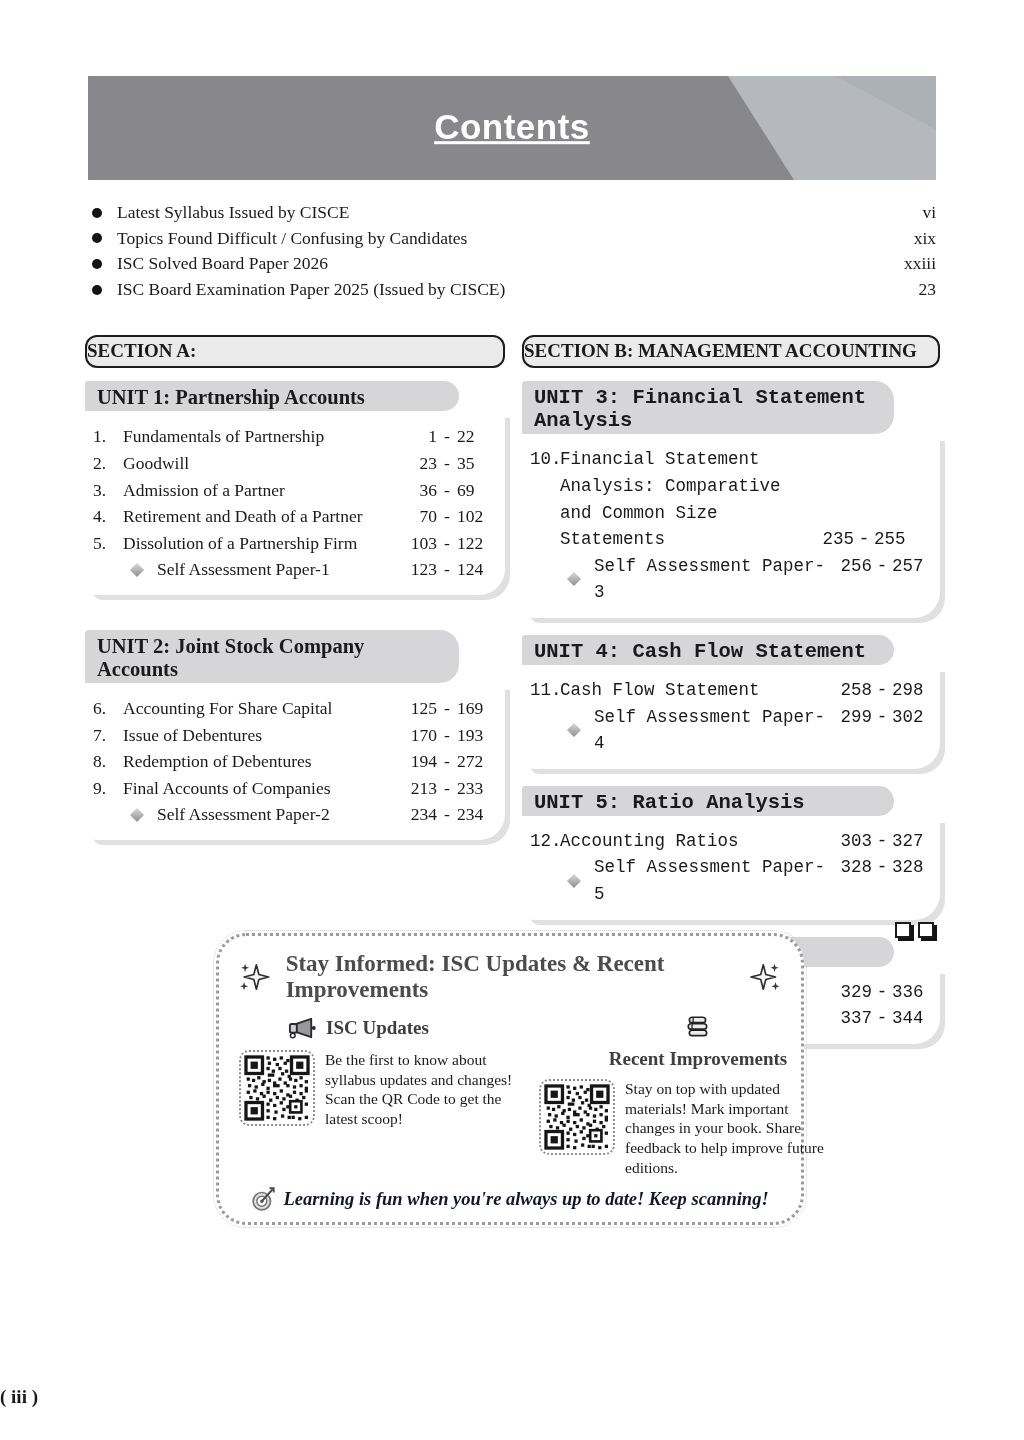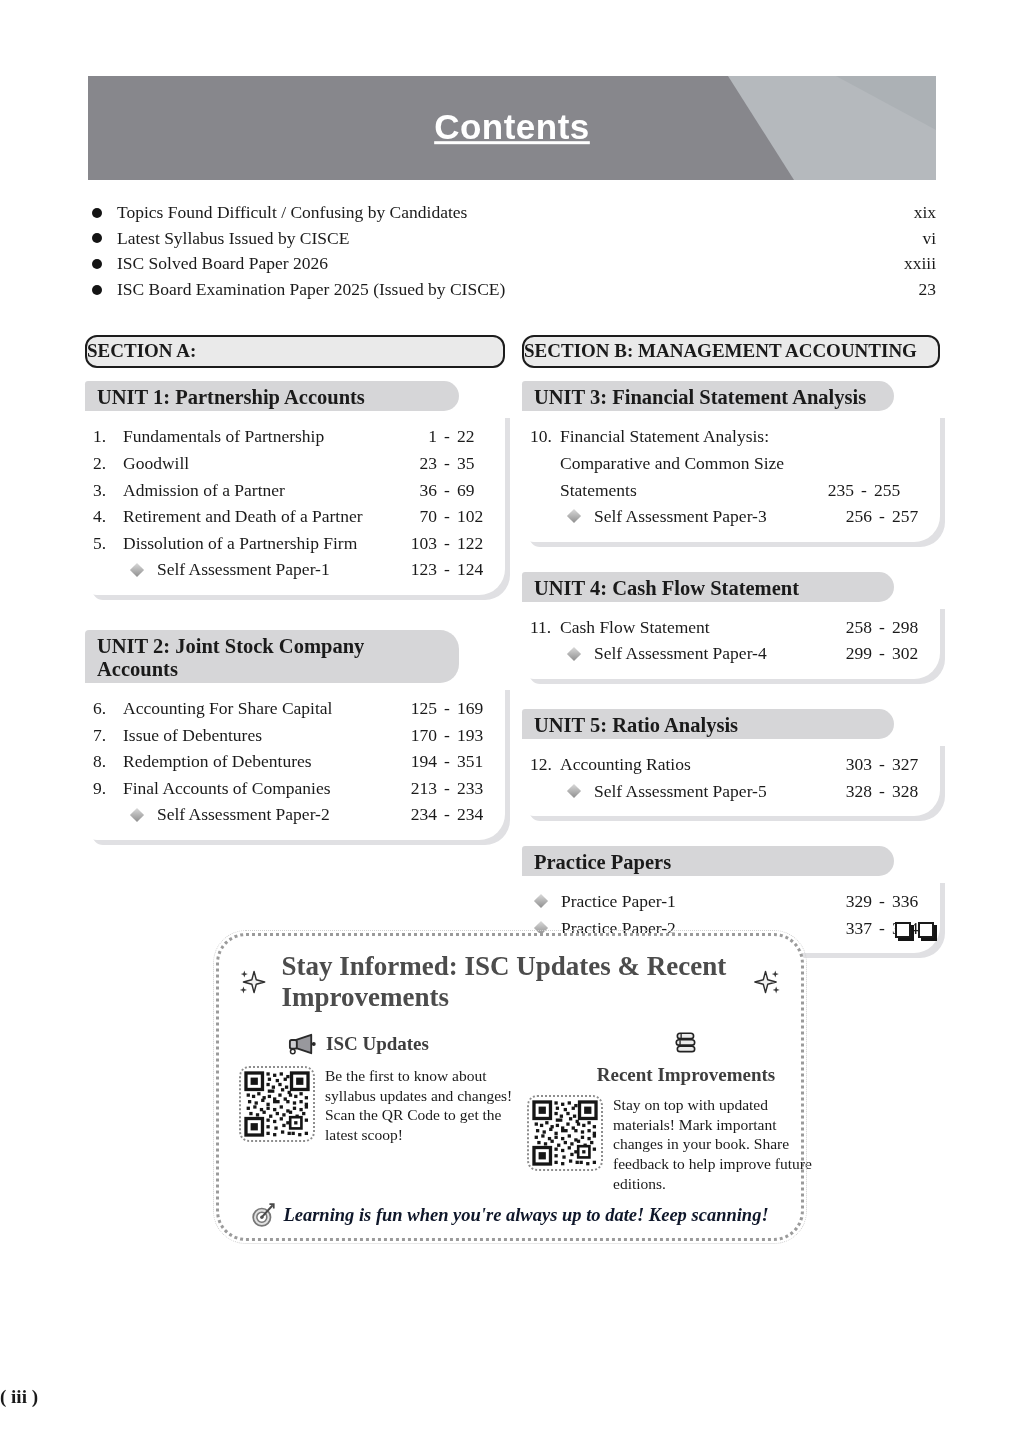--- a/index.html
+++ b/index.html
@@ -24,21 +24,21 @@
 
   
   .columns{display:flex;gap:17px;margin:33px 84px 0 85px;}
   .col{width:420px;flex:0 0 auto;}
   .col.right{width:418px;}
 
   .section-bar{border:2px solid #1c1c1c;border-radius:12px;background:#eaeaea;
     font-weight:bold;font-size:19px;padding:3px 0 4px;margin-bottom:13px;box-sizing:border-box;}
 
   .unit{margin-bottom:35px;}
-  .col.right .unit{margin-bottom:30px;}
+  .col.right .unit{margin-bottom:17px;font-family:Liberation Mono, monospace;}
   .unit-header{background:#d6d6d8;width:89%;box-sizing:border-box;border-radius:4px 19px 19px 0;
     padding:5px 12px 2px;font-weight:bold;font-size:20.5px;}
   .unit-body{background:#ffffff;border-radius:0 0 26px 12px;
     box-shadow:6px 6px 0 -1px #e0e0e3;padding:12px 4px 12px 2px;}
   .row{display:flex;align-items:baseline;font-size:17.5px;line-height:26.6px;}
   .row .num{width:36px;padding-left:6px;flex:0 0 auto;box-sizing:border-box;}
   .row .label{flex:1;padding-right:4px;}
   .row.multiline{align-items:flex-end;}
   .row.multiline .num{align-self:flex-start;}
   .row.multiline .label{max-width:252px;}
@@ -53,23 +53,23 @@
   
   .endmarks{position:absolute;top:922px;right:90px;display:flex;gap:7px;}
   .endmarks .sq{width:12px;height:12px;border:2px solid #1a1a1a;background:#ffffff;
     box-shadow:3px 3px 0 #141414;}
 
   
   .stay{position:absolute;left:216px;top:933px;width:588px;box-sizing:border-box;
     border:3px dotted #9b9b9b;outline:1px dotted #d0d0d0;outline-offset:2px;
     border-radius:30px;background:#ffffff;padding:15px 20px 10px;}
   .stay-title-row{display:flex;align-items:center;justify-content:center;gap:16px;}
-  .stay-title{font-size:27px;font-weight:bold;color:#4c4c4c;}
+  .stay-title{font-size:23px;font-weight:bold;color:#4c4c4c;}
   .spark.flip{transform:scaleX(-1);}
-  .stay-cols{display:flex;margin-top:18px;}
+  .stay-cols{display:flex;margin-top:12px;gap:12px;}
   .stay-col{flex:1;}
   .stay-heading-row{display:flex;align-items:center;gap:9px;margin-left:48px;}
   .stay-col.rightcol .stay-heading-row{margin-left:30px;flex-direction:column;}
   .stay-heading{font-size:19px;font-weight:bold;color:#3e3e3e;}
   .qr-row{display:flex;gap:10px;margin-top:9px;}
   .qr{width:76px;height:76px;flex:0 0 auto;border:2px dotted #8d8d8d;border-radius:10px;
     padding:3px;box-sizing:border-box;}
   .qr svg{width:100%;height:100%;display:block;}
   .qr-text{font-size:15.5px;line-height:1.27;width:202px;font-weight:500;}
   .tagline-row{display:flex;justify-content:center;align-items:center;gap:6px;margin-top:9px;}
@@ -168,27 +168,27 @@
 
 <div class="banner">
   <div class="poly1"></div>
   <div class="poly2"></div>
   <div class="banner-title">Contents</div>
 </div>
 
 <div class="front-list">
   <div class="front-row">
     <span class="bullet"></span>
+    <span class="front-label">Latest Syllabus Issued by CISCE</span>
+    <span class="front-page">vi</span>
+  </div>
+  <div class="front-row">
+    <span class="bullet"></span>
     <span class="front-label">Topics Found Difficult / Confusing by Candidates</span>
     <span class="front-page">xix</span>
-  </div>
-  <div class="front-row">
-    <span class="bullet"></span>
-    <span class="front-label">Latest Syllabus Issued by CISCE</span>
-    <span class="front-page">vi</span>
   </div>
   <div class="front-row">
     <span class="bullet"></span>
     <span class="front-label">ISC Solved Board Paper 2026</span>
     <span class="front-page">xxiii</span>
   </div>
   <div class="front-row">
     <span class="bullet"></span>
     <span class="front-label">ISC Board Examination Paper 2025 (Issued by CISCE)</span>
     <span class="front-page">23</span>
@@ -281,21 +281,21 @@
               <span class="dash">-</span>
               <span class="p2">193</span>
             </span>
         </div>
         <div class="row">
           <span class="num">8.</span>
           <span class="label">Redemption of Debentures</span>
           <span class="pages">
               <span class="p1">194</span>
               <span class="dash">-</span>
-              <span class="p2">351</span>
+              <span class="p2">272</span>
             </span>
         </div>
         <div class="row">
           <span class="num">9.</span>
           <span class="label">Final Accounts of Companies</span>
           <span class="pages">
               <span class="p1">213</span>
               <span class="dash">-</span>
               <span class="p2">233</span>
             </span>

